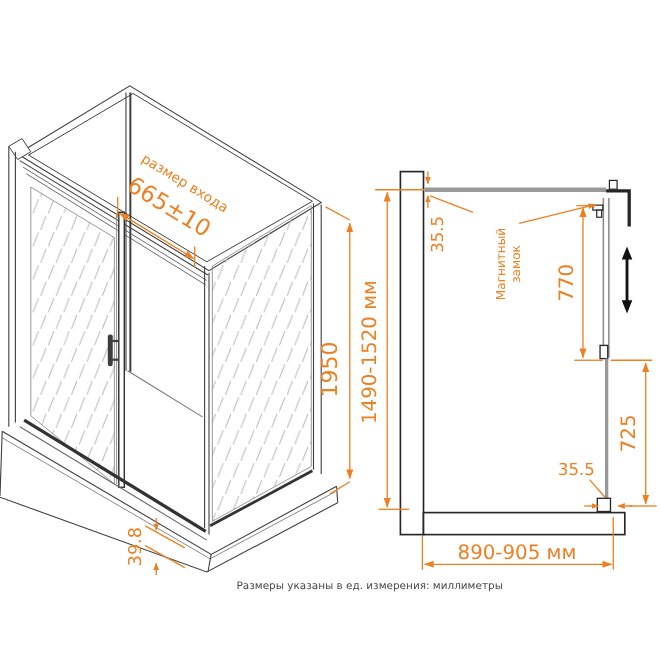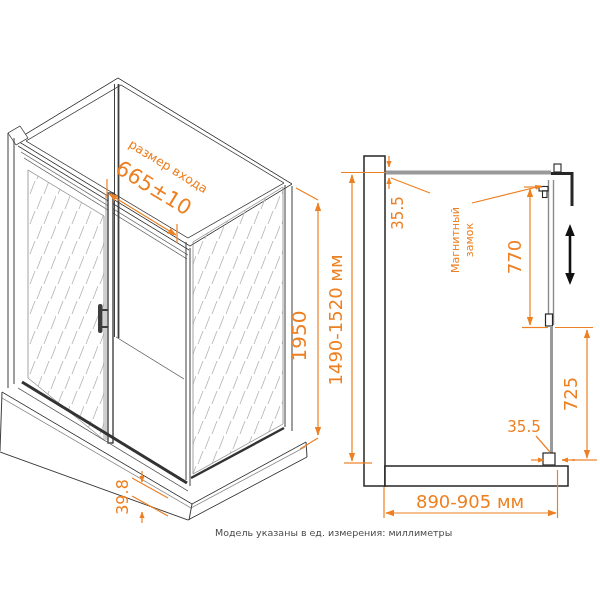--- a/index.html
+++ b/index.html
@@ -194,14 +194,14 @@
         <text class="dim dim-lock" text-anchor="middle" transform="translate(459,240) rotate(-90)">Магнитный</text>
         <text class="dim dim-lock" text-anchor="middle" transform="translate(473,240) rotate(-90)">замок</text>
         <text class="dim dim-big" text-anchor="middle" transform="translate(521,257) rotate(-90)">770</text>
         <text class="dim dim-big" text-anchor="middle" transform="translate(577,394) rotate(-90)">725</text>
         <text class="dim dim-mid" text-anchor="middle" x="524" y="432">35.5</text>
         <text class="dim dim-big" text-anchor="middle" x="470" y="508">890-905 мм</text>
       </g>
     </g>
   </svg>
 
-  <div class="footer-note">Модель указаны в ед. измерения: миллиметры</div>
+  <div class="footer-note">Размеры указаны в ед. измерения: миллиметры</div>
 </div>
 
 </body></html>

